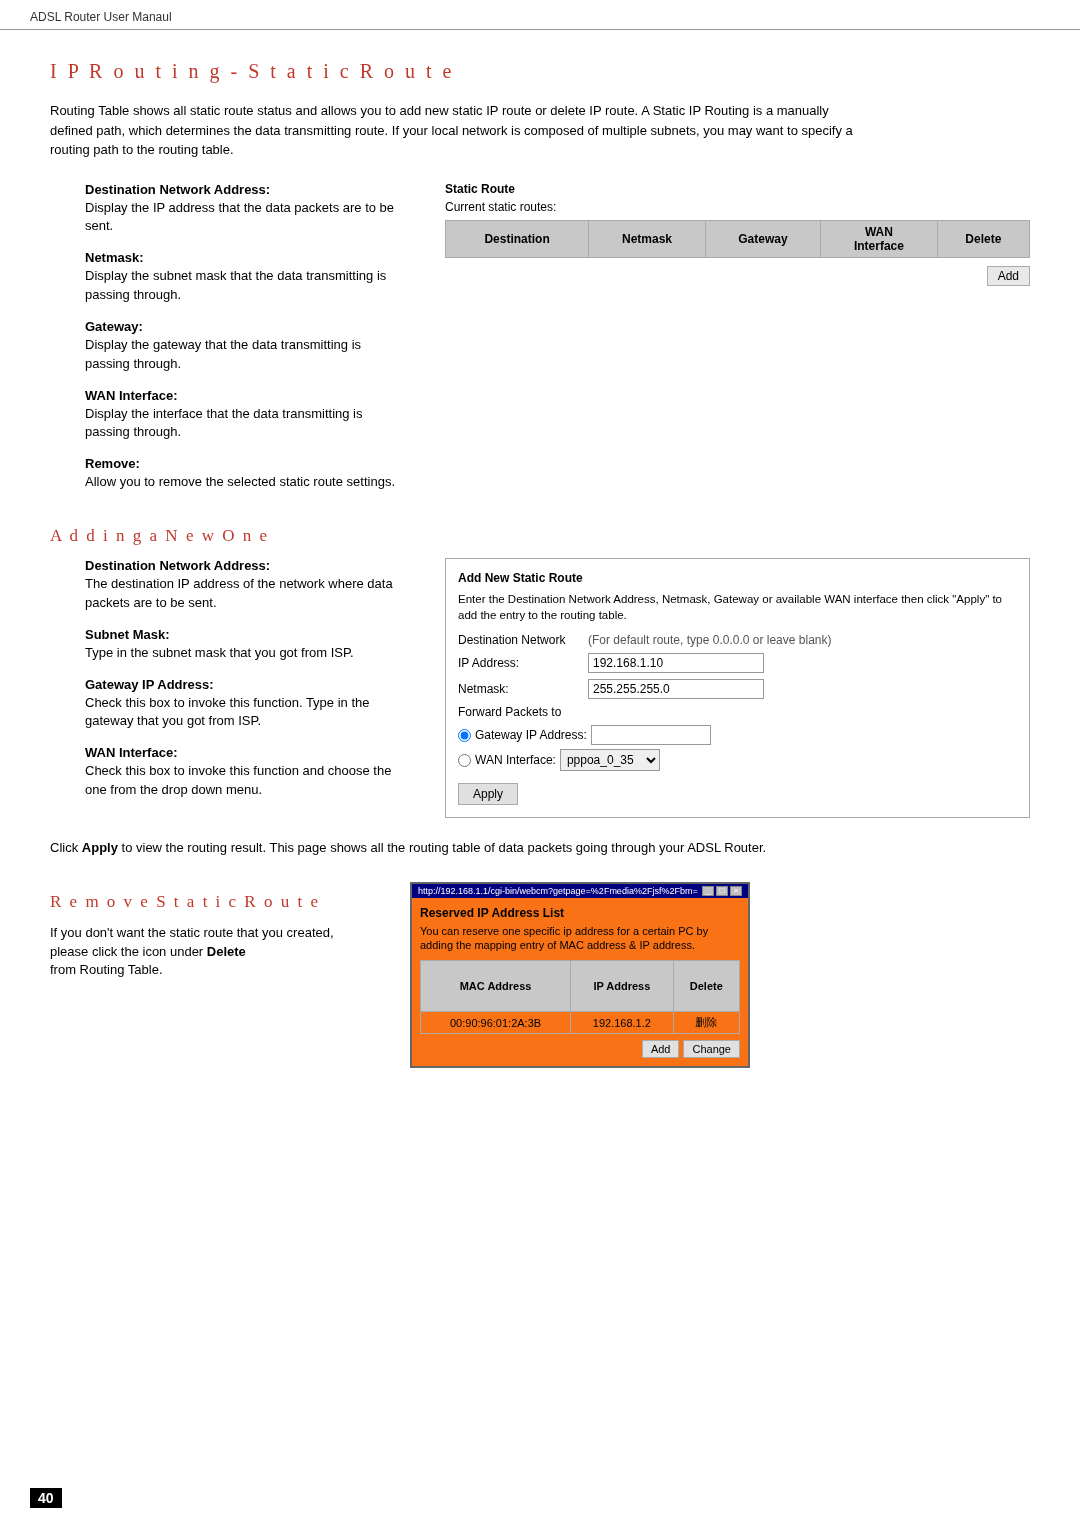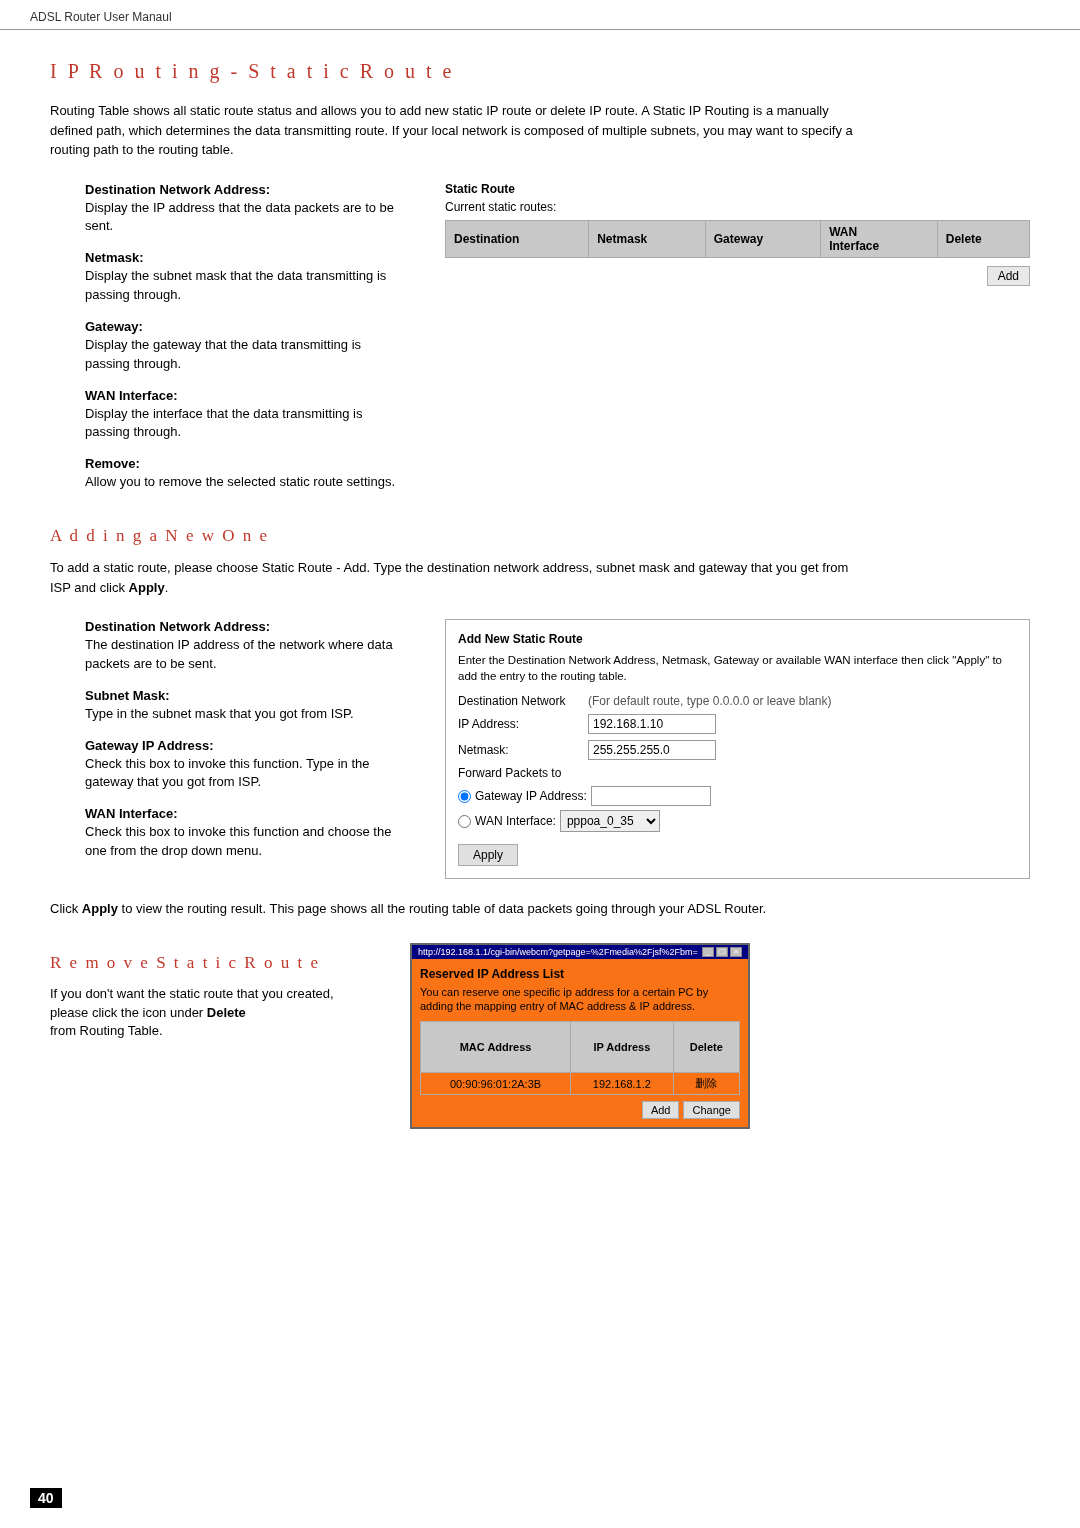--- a/index.html
+++ b/index.html
@@ -69,21 +69,21 @@
     }
     table.route-table {
       border-collapse: collapse;
       width: 100%;
       font-size: 12px;
     }
     table.route-table th {
       background: #c8c8c8;
       border: 1px solid #aaa;
       padding: 4px 8px;
-      text-align: left;
+      text-align: center;
       font-weight: bold;
     }
     .add-btn {
       display: inline-block;
       background: #e8e8e8;
       border: 1px solid #aaa;
       padding: 2px 10px;
       font-size: 12px;
       cursor: pointer;
       margin-top: 4px;
@@ -126,21 +126,21 @@
       font-size: 12px;
     }
     .form-value {
       font-size: 12px;
       color: #555;
     }
     .form-input {
       border: 1px solid #999;
       padding: 2px 4px;
       font-size: 12px;
-      width: 128px;
+      width: 176px;
     }
     .form-select {
       border: 1px solid #999;
       padding: 2px 2px;
       font-size: 12px;
       width: 100px;
     }
     .radio-row {
       display: flex;
       align-items: center;
@@ -328,24 +328,20 @@
       </table>
       <div style="text-align:right; margin-top:4px;">
         <button class="add-btn">Add</button>
       </div>
     </div>
   </div>
 
   <div class="section-divider">
     <h2 class="section-heading">A d d i n g  a  N e w  O n e</h2>
 
-    <p class="intro-text">
-      <span>To add a static route, please choose Static Route - Add. Type the destination network address, subnet mask and gateway that you get from ISP and click</span>
-      <strong>Apply</strong><span>.</span>
-    </p>
 
     <div class="two-col">
 
       <div class="left-col">
 
         <div>
           <div class="field-title">Destination Network Address:</div>
           <div class="field-desc">The destination IP address of the network where data packets are to be sent.</div>
         </div>
 

